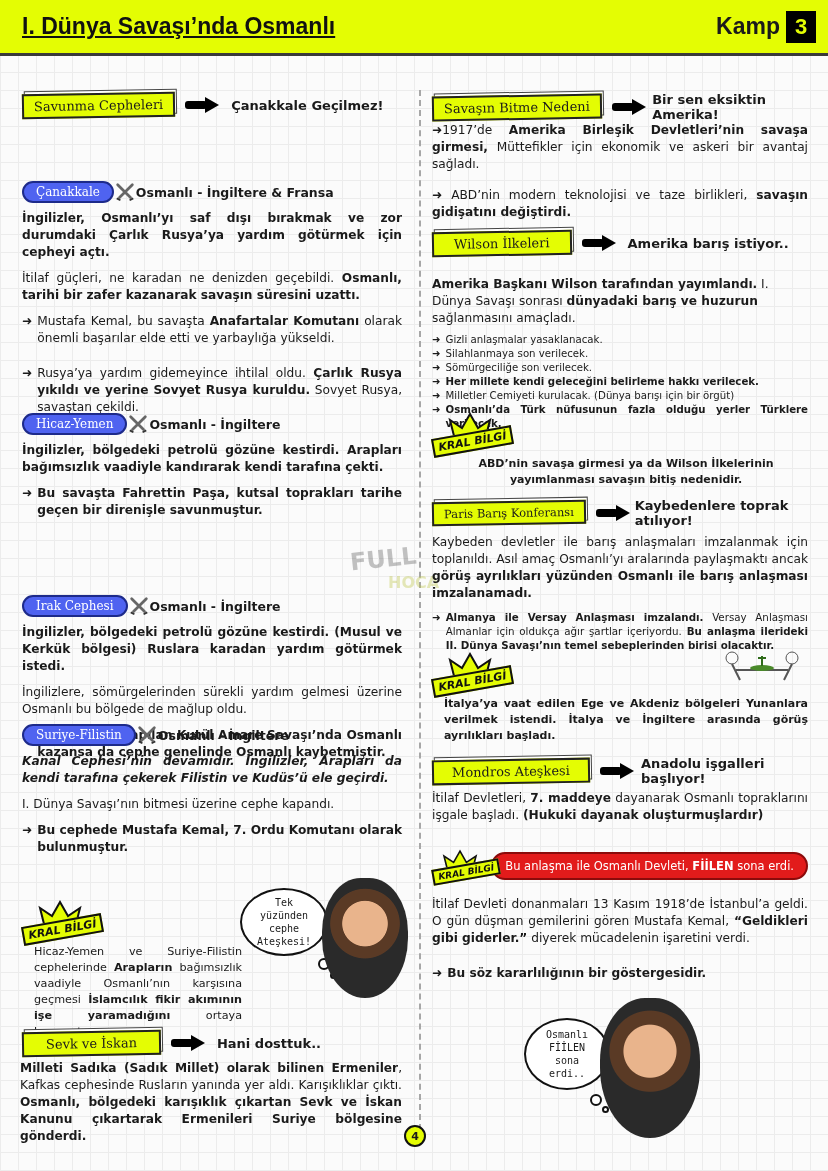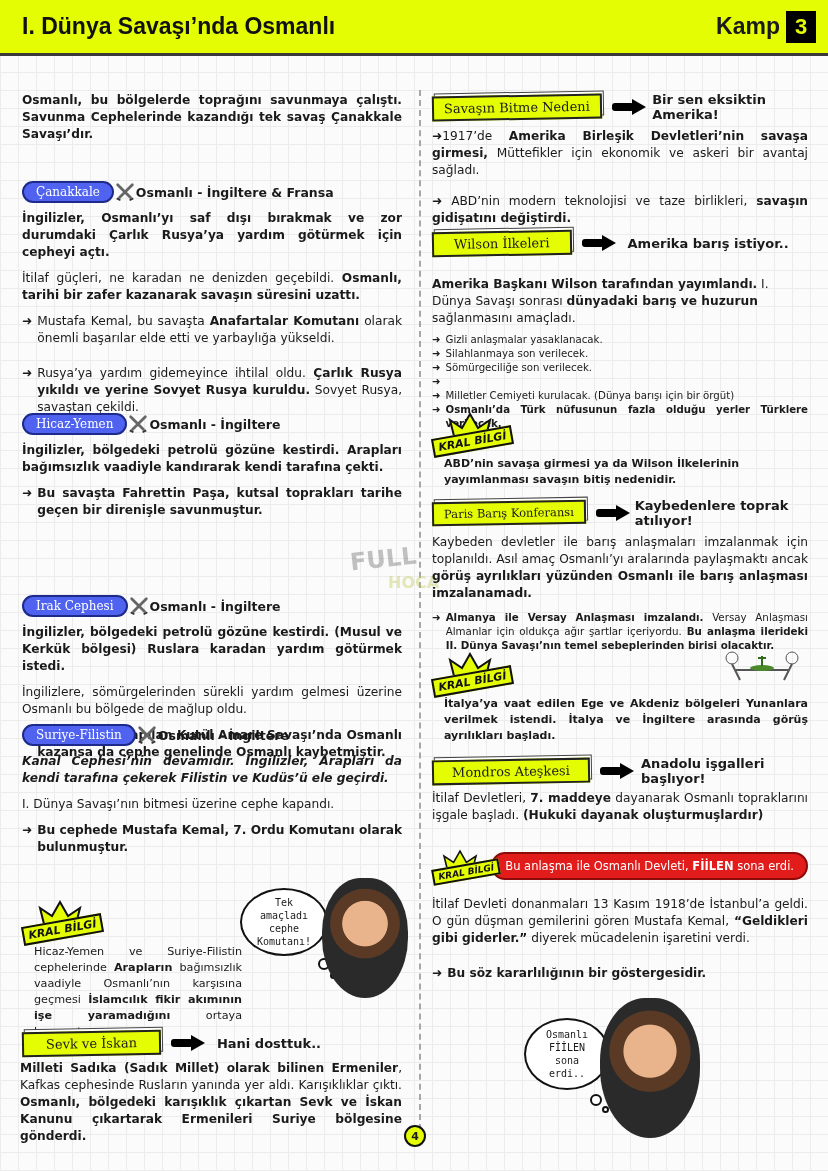--- a/index.html
+++ b/index.html
@@ -14,21 +14,21 @@
     background-size: 18px 18px;
     position: relative;
   }
   .header {
     position: absolute; left: 0; top: 0; width: 828px; height: 56px;
     background: #e4fd03;
     border-bottom: 3px solid #3a3a3a;
     display: flex; align-items: center; justify-content: space-between;
     padding: 0 12px 0 22px;
   }
-  .header-title { font-family: "Liberation Sans", sans-serif; font-weight: 700; font-size: 23px; color: #111; }
+  .header-title { font-family: "Liberation Sans", sans-serif; font-weight: 700; font-size: 23px; color: #111; text-decoration: underline; }
   .kamp { display: flex; align-items: center; gap: 6px; font-family: "Liberation Sans", sans-serif; font-weight: 700; font-size: 23px; }
   .kamp-num { background: #000; color: #e4fd03; width: 30px; height: 32px; display: flex; align-items: center; justify-content: center; font-size: 22px; }
 
   .divider { position: absolute; left: 419px; top: 90px; height: 1040px; border-left: 2px dashed #a7a7a7; }
 
   .col { position: absolute; top: 88px; }
   .col-left { left: 22px; width: 380px; }
   .col-right { left: 432px; width: 376px; }
 
   .block { position: absolute; left: 0; width: 100%; }
@@ -114,21 +114,25 @@
 <div class="divider"></div>
 
 <div class="watermark">
   <span class="wm1">FULL</span>
   <span class="wm2">HOCA</span>
 </div>
 
 <div class="col col-left">
 
   <div class="block" style="top:2px;">
-    <p class="p b" style="margin-top:2px;">Osmanlı, bu bölgelerde toprağını savunmaya çalıştı. Savunma Cephelerinde kazandığı tek savaş Çanakkale Savaşı’dır.</p>
+    <div class="section-head">
+      <span class="tag-yellow">Savunma Cepheleri</span>
+      <span class="arrow-big"></span>
+      <span class="head-note">Çanakkale Geçilmez!</span>
+    </div>
   </div>
 
   <div class="block" style="top:92px;">
     <div class="front-head">
       <span class="pill-blue">Çanakkale</span>
       <svg class="swords" viewBox="0 0 24 24">
           <path d="M4 4 L18 18 M20 4 L6 18" stroke="#666" stroke-width="3" stroke-linecap="round"></path>
           <path d="M3 19 L7 21 M21 19 L17 21" stroke="#333" stroke-width="2"></path>
         </svg>
       <span class="front-note">Osmanlı - İngiltere &amp; Fransa</span>
@@ -201,23 +205,23 @@
           <path d="M8 26 L4 10 L16 18 L24 4 L32 18 L44 10 L40 26 Z" fill="#e4fd03" stroke="#111" stroke-width="2"></path>
         </svg>
       <span class="kral-text">KRAL BİLGİ</span>
     </div>
     <p class="kral-body" style="font-size:11.2px;"><span>Hicaz-Yemen ve Suriye-Filistin cephelerinde</span> <span class="b">Arapların</span> <span>bağımsızlık vaadiyle Osmanlı’nın karşısına geçmesi</span> <span class="b">İslamcılık fikir akımının işe yaramadığını</span> <span>ortaya koymuştur.</span></p>
   </div>
 
   <div class="bubble" style="left:218px; top:800px; width:88px; height:68px;">
     <div>
       <div>Tek</div>
-      <div>amaçladı</div>
+      <div>yüzünden</div>
       <div>cephe</div>
-      <div>Komutanı!</div>
+      <div>Ateşkesi!</div>
     </div>
   </div>
   <div class="dot" style="left:296px; top:870px; width:12px; height:12px;"></div>
   <div class="dot" style="left:308px; top:884px; width:7px; height:7px;"></div>
   <div class="avatar" style="left:300px; top:790px; width:86px; height:120px; border-radius:45% 45% 50% 50%;"></div>
 
   <div class="block" style="top:940px;">
     <div class="section-head">
       <span class="tag-yellow" style="padding:3px 22px;">Sevk ve İskan</span>
       <span class="arrow-big"></span>
@@ -228,21 +232,21 @@
 </div>
 
 <div class="col col-right">
 
   <div class="block" style="top:4px;">
     <div class="section-head">
       <span class="tag-yellow">Savaşın Bitme Nedeni</span>
       <span class="arrow-big"></span>
       <span class="head-note">Bir sen eksiktin Amerika!</span>
     </div>
-    <p class="p" style="margin-top:6px;"><span class="b">➜</span><span>1917’de</span> <span class="b">Amerika Birleşik Devletleri’nin savaşa girmesi,</span> <span>Müttefikler için ekonomik ve askeri bir avantaj sağladı.</span></p>
+    <p class="p" style=""><span class="b">➜</span><span>1917’de</span> <span class="b">Amerika Birleşik Devletleri’nin savaşa girmesi,</span> <span>Müttefikler için ekonomik ve askeri bir avantaj sağladı.</span></p>
     <p class="p" style="margin-top:14px;"><span class="b">➜</span> <span>ABD’nin modern teknolojisi ve taze birlikleri,</span> <span class="b">savaşın gidişatını değiştirdi.</span></p>
   </div>
 
   <div class="block" style="top:140px;">
     <div class="section-head">
       <span class="tag-yellow" style="padding:3px 20px;">Wilson İlkeleri</span>
       <span class="arrow-big"></span>
       <span class="head-note">Amerika barış istiyor..</span>
     </div>
     <p class="p" style="margin-top:18px; text-align:left;"><span class="b">Amerika Başkanı Wilson tarafından yayımlandı.</span> <span>I. Dünya Savaşı sonrası</span> <span class="b">dünyadaki barış ve huzurun</span> <span>sağlanmasını amaçladı.</span></p>
@@ -254,40 +258,41 @@
       <div class="bullet">
           <span class="ar">➜</span>
           <span>Silahlanmaya son verilecek.</span>
         </div>
       <div class="bullet">
           <span class="ar">➜</span>
           <span>Sömürgeciliğe son verilecek.</span>
         </div>
       <div class="bullet b">
           <span class="ar">➜</span>
+          <span>Her millete kendi geleceğini belirleme hakkı verilecek.</span>
         </div>
       <div class="bullet">
           <span class="ar">➜</span>
           <span>Milletler Cemiyeti kurulacak. (Dünya barışı için bir örgüt)</span>
         </div>
       <div class="bullet b">
           <span class="ar">➜</span>
           <span>Osmanlı’da Türk nüfusunun fazla olduğu yerler Türklere verilecek.</span>
         </div>
     </div>
   </div>
 
   <div class="block" style="top:322px;">
     <div class="kral">
       <svg class="kral-crown" viewBox="0 0 48 30">
           <path d="M8 26 L4 10 L16 18 L24 4 L32 18 L44 10 L40 26 Z" fill="#e4fd03" stroke="#111" stroke-width="2"></path>
         </svg>
       <span class="kral-text">KRAL BİLGİ</span>
     </div>
-    <p class="kral-body b" style="font-size:11px; text-align:left;">ABD’nin savaşa girmesi ya da Wilson İlkelerinin yayımlanması savaşın bitiş nedenidir.</p>
+    <p class="kral-body b" style="font-size:11px; text-align:center;">ABD’nin savaşa girmesi ya da Wilson İlkelerinin yayımlanması savaşın bitiş nedenidir.</p>
   </div>
 
   <div class="block" style="top:410px;">
     <div class="section-head">
       <span class="tag-yellow" style="font-size:11.5px;">Paris Barış Konferansı</span>
       <span class="arrow-big"></span>
       <span class="head-note">Kaybedenlere toprak atılıyor!</span>
     </div>
     <p class="p" style="margin-top:6px;"><span>Kaybeden devletler ile barış anlaşmaları imzalanmak için toplanıldı. Asıl amaç Osmanlı’yı aralarında paylaşmaktı ancak</span> <span class="b">görüş ayrılıkları yüzünden Osmanlı ile barış anlaşması imzalanamadı.</span></p>
     <div class="bullet" style="margin-top:8px; font-size:10.3px; line-height:14px;">

